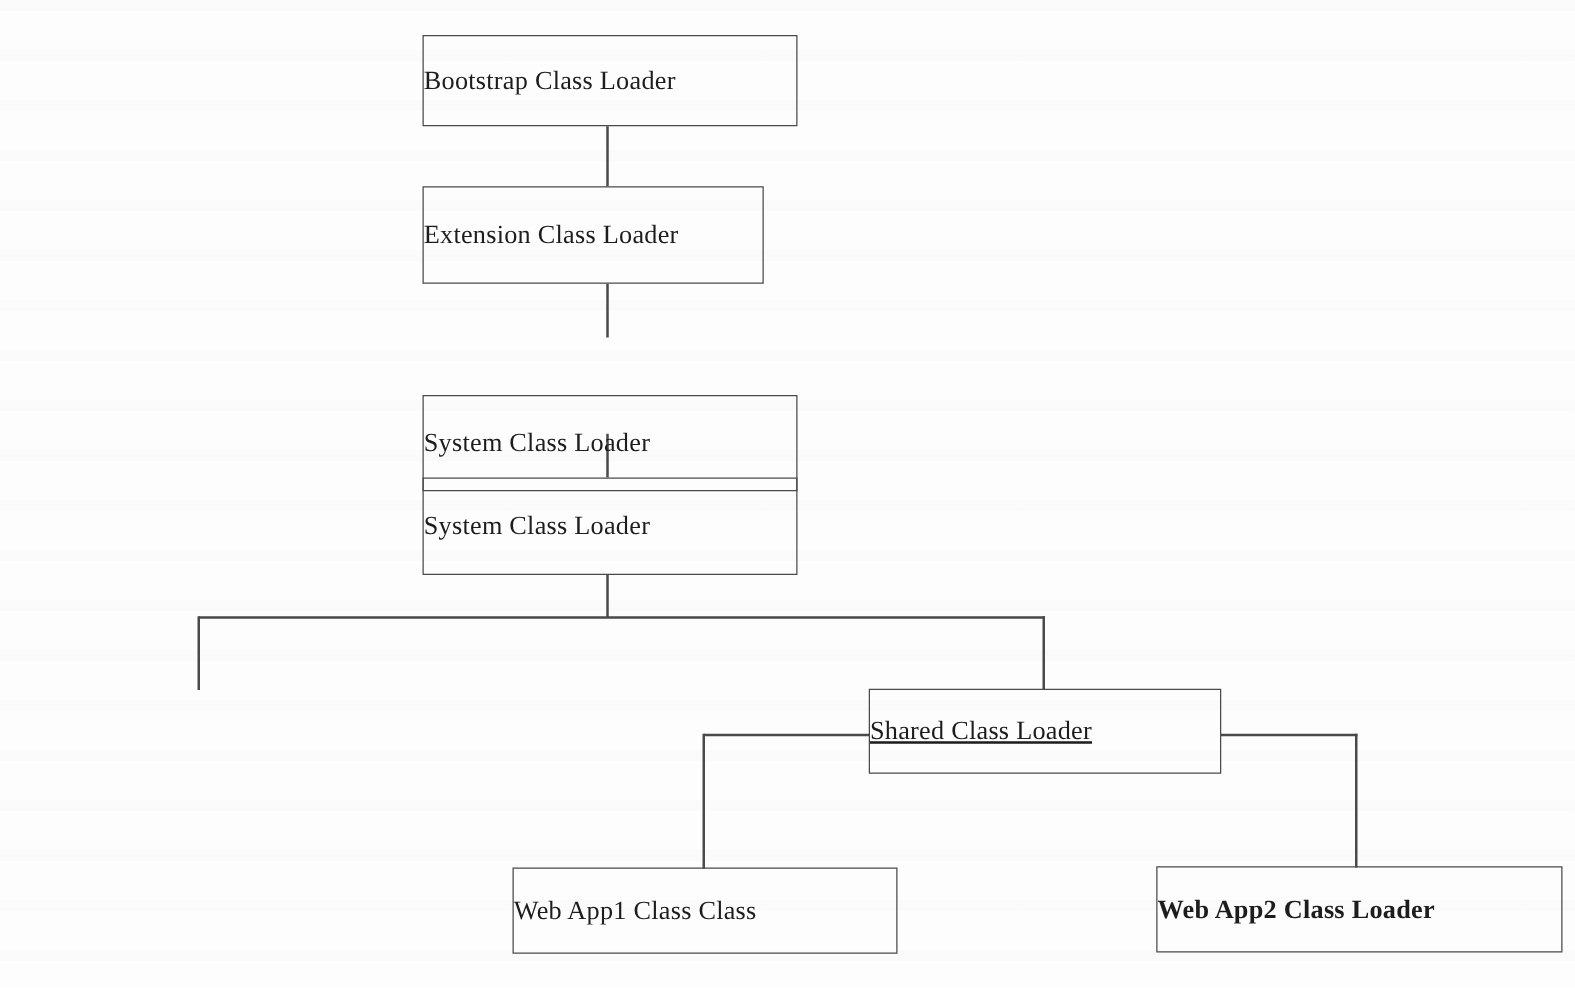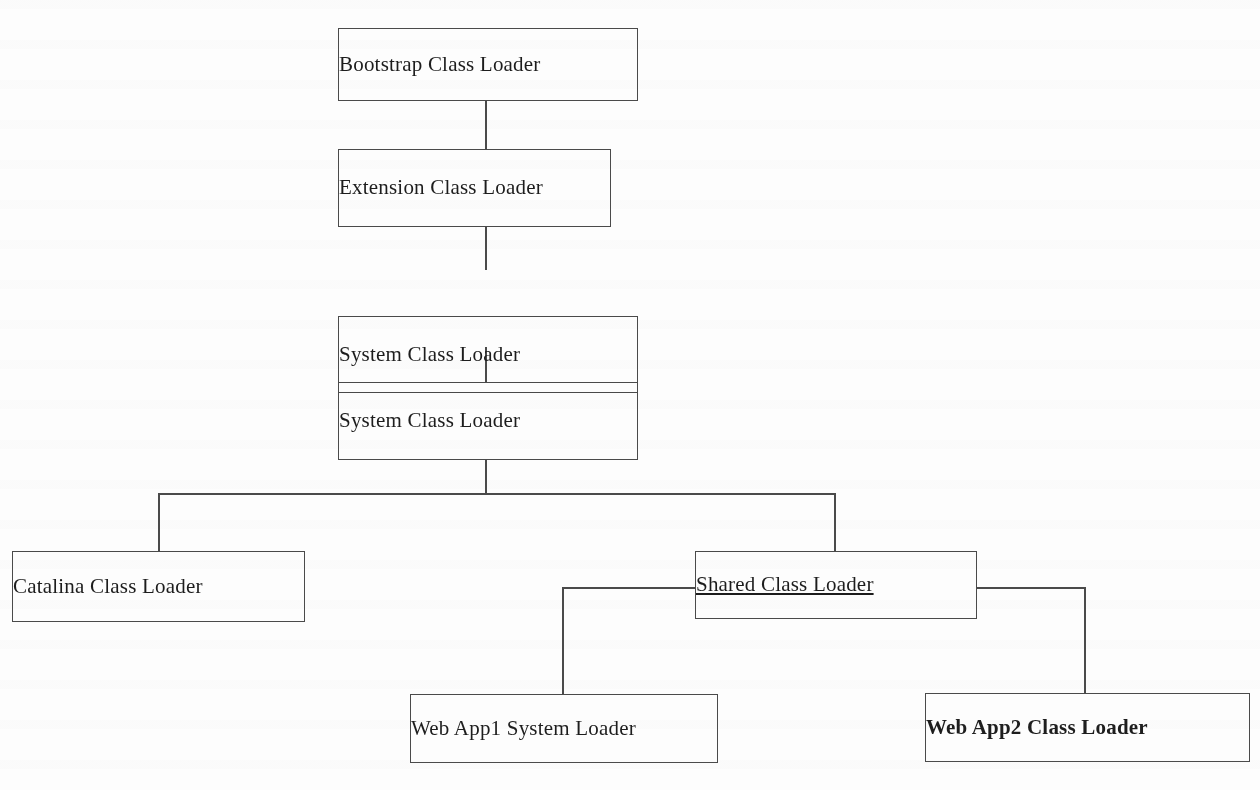--- a/index.html
+++ b/index.html
@@ -90,29 +90,26 @@
   </div>
 
   <div class="node" style="left:338px; top:270px; width:300px; height:77px;margin-top:46px;">
     <span class="node-label">System Class Loader</span>
   </div>
 
   <div class="node" style="left:338px; top:382px; width:300px; height:78px;">
     <span class="node-label">System Class Loader</span>
   </div>
 
-  <div class="node" style="left:12px; top:551px; width:293px; height:71px;">
-    <span class="node-label">Catalina Class Loader</span>
-  </div>
 
   <div class="node" style="left:695px; top:551px; width:282px; height:68px;text-decoration:underline;">
     <span class="node-label">Shared Class Loader</span>
   </div>
 
   <div class="node" style="left:410px; top:694px; width:308px; height:69px;">
-    <span class="node-label">Web App1 System Loader</span>
+    <span class="node-label">Web App1 Class Class</span>
   </div>
 
   <div class="node" style="left:925px; top:693px; width:325px; height:69px;font-weight:bold;">
     <span class="node-label">Web App2 Class Loader</span>
   </div>
 
 </div>
 
 </body></html>

